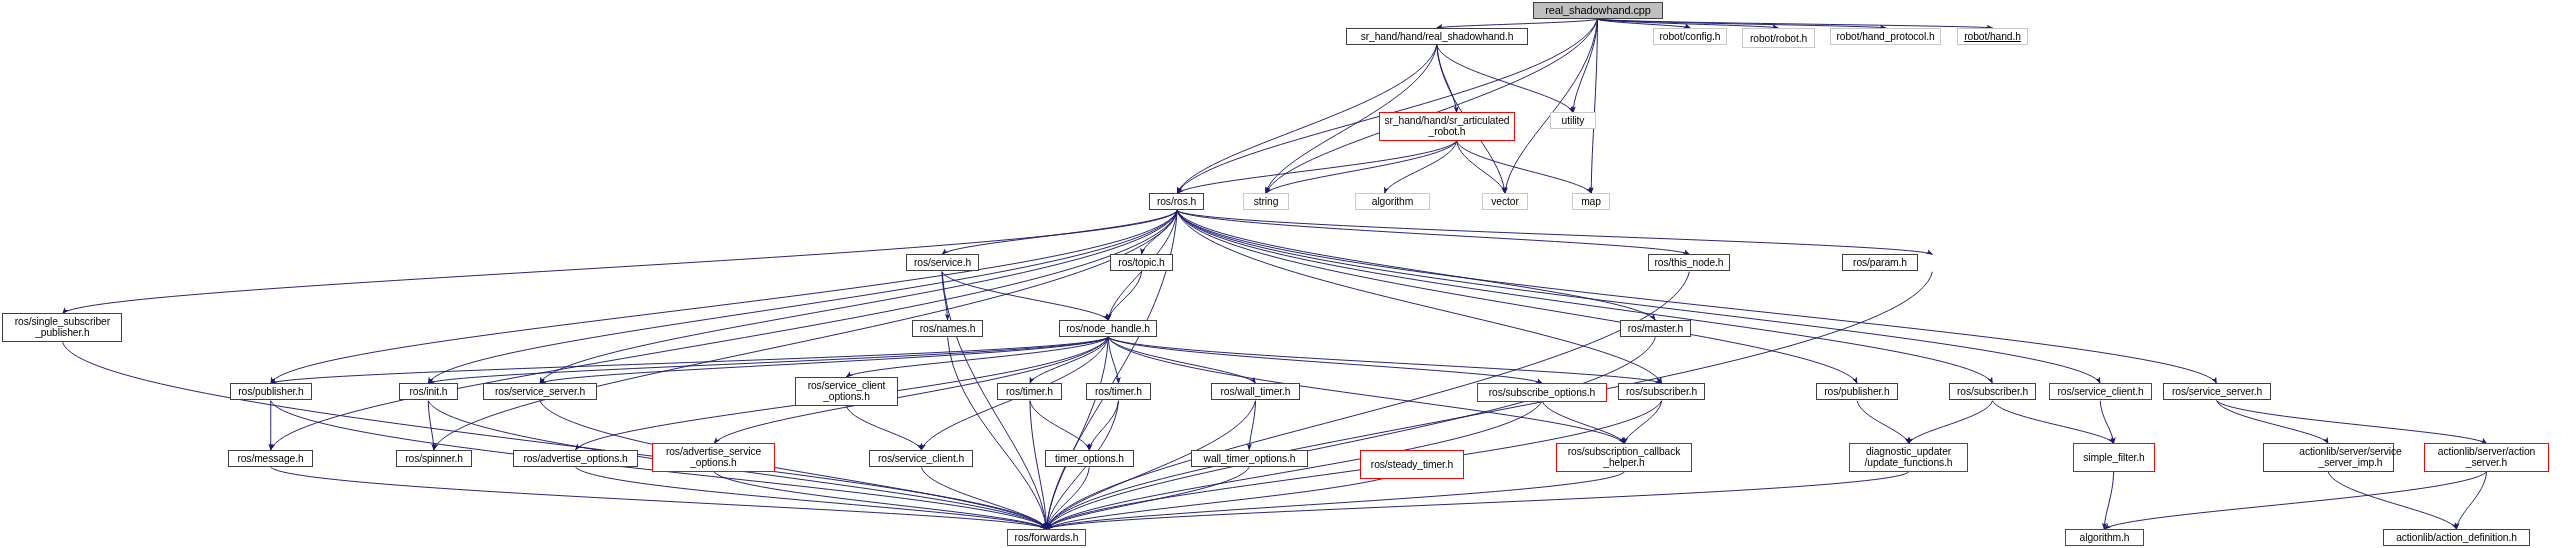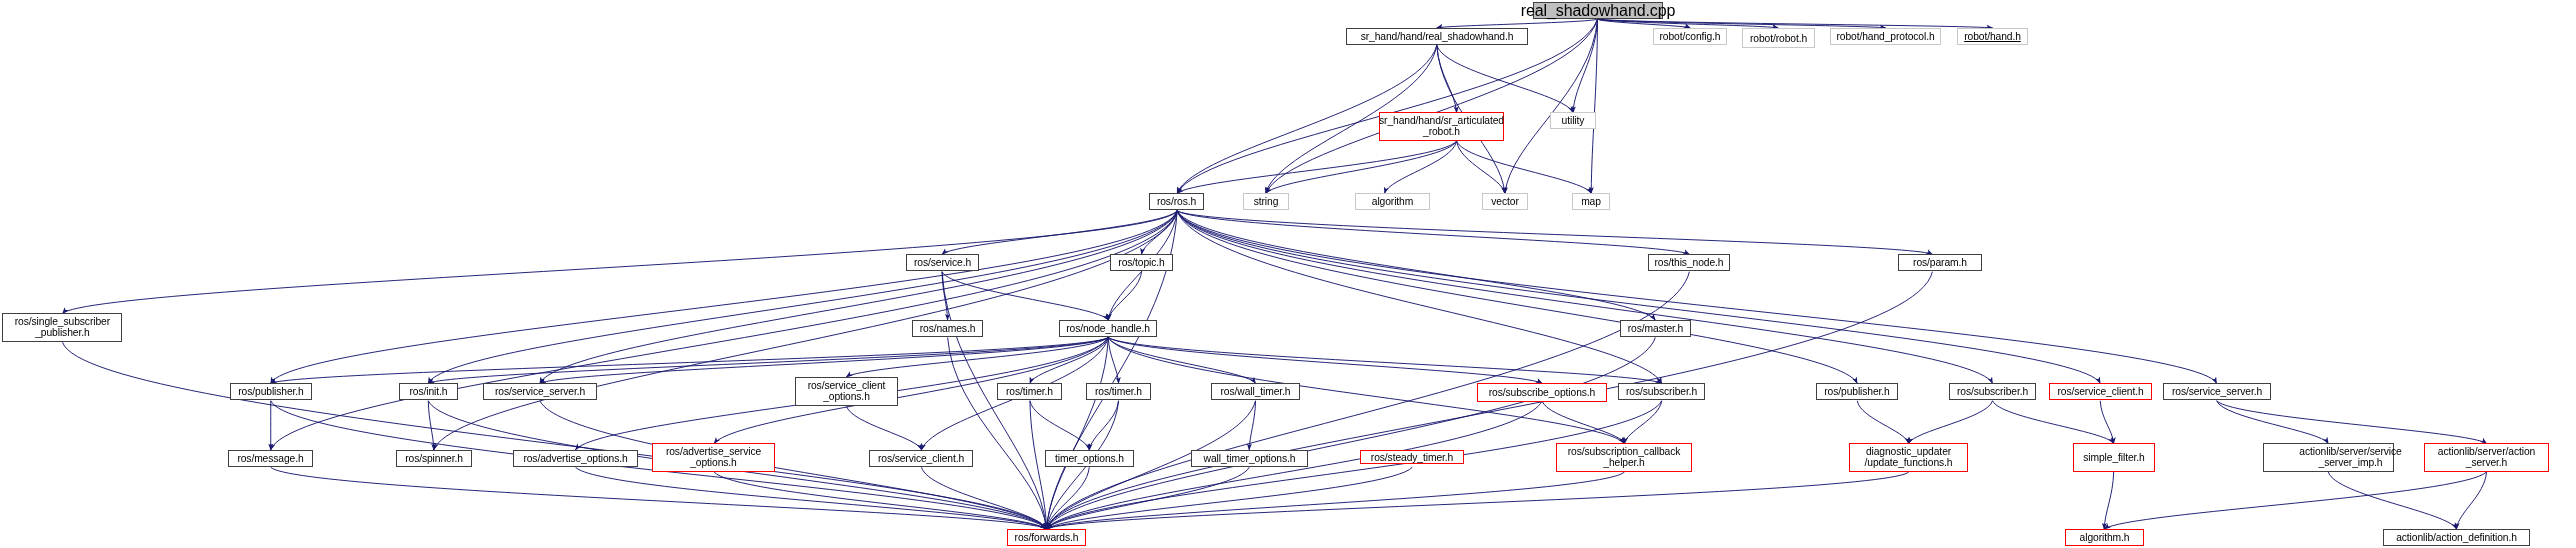--- a/index.html
+++ b/index.html
@@ -25,21 +25,21 @@
     white-space:pre-line;
     letter-spacing:-0.1px;
     z-index:5;
   }
   .node.black{border:0.8px solid #404040;}
   .node.red{border:0.8px solid #ff0000;}
   .node.grey{border:0.8px solid #c8c8c8;}
   .node.root{
     background:#bfbfbf;
     border:0.8px solid #404040;
-    font-size:16px;
+    font-size:11px;
   }
 </style>
 </head>
 <body>
 
 <div id="graph">
   <svg id="edges" xmlns="http://www.w3.org/2000/svg" viewBox="0 0 3254 693">
     <defs>
       <marker id="arrow" markerWidth="9" markerHeight="9" refX="8" refY="3.2" orient="auto" markerUnits="userSpaceOnUse">
         <path d="M0,0 L9,3.2 L0,6.4 L2.2,3.2 z" fill="#191970"></path>
@@ -144,32 +144,32 @@
         <path d="M3141,596 C3138.606,626.24 3105.394,646.4 3103,668" marker-end="url(#arrow)"></path>
       </g>
   </svg>
   <div id="nodes">
       <div class="node root" style="left: 1533px; top: 1.6px; width: 130px; height: 17.4px;">real_shadowhand.cpp</div>
       <div class="node black" style="left: 1346px; top: 28px; width: 182px; height: 17.4px;">sr_hand/hand/real_shadowhand.h</div>
       <div class="node grey" style="left: 1653px; top: 28px; width: 74px; height: 17.4px;">robot/config.h</div>
       <div class="node grey" style="left: 1742px; top: 28px; width: 73px; height: 20px;">robot/robot.h</div>
       <div class="node grey" style="left: 1830px; top: 28px; width: 111px; height: 17.4px;">robot/hand_protocol.h</div>
       <div class="node grey" style="left: 1957px; top: 28px; width: 71px; height: 17.4px; text-decoration: underline;">robot/hand.h</div>
-      <div class="node red" style="left: 1379px; top: 112px; width: 125px; height: 28.5px;">sr_hand/hand/sr_articulated
+      <div class="node red" style="left: 1379px; top: 112px; width: 136px; height: 28.5px;">sr_hand/hand/sr_articulated
 _robot.h</div>
       <div class="node grey" style="left: 1550px; top: 112px; width: 46px; height: 17.4px;">utility</div>
       <div class="node black" style="left: 1149px; top: 193px; width: 55px; height: 17.4px;">ros/ros.h</div>
       <div class="node grey" style="left: 1243px; top: 193px; width: 46px; height: 17px;">string</div>
       <div class="node grey" style="left: 1355px; top: 193px; width: 75px; height: 17.4px;">algorithm</div>
       <div class="node grey" style="left: 1482px; top: 193px; width: 46px; height: 17.4px;">vector</div>
       <div class="node grey" style="left: 1572px; top: 193px; width: 38px; height: 17.4px;">map</div>
       <div class="node black" style="left: 906px; top: 254px; width: 73px; height: 17.4px;">ros/service.h</div>
       <div class="node black" style="left: 1110px; top: 254px; width: 63px; height: 17.4px;">ros/topic.h</div>
       <div class="node black" style="left: 1648px; top: 254px; width: 82px; height: 17.4px;">ros/this_node.h</div>
-      <div class="node black" style="left: 1898px; top: 254px; width: 84px; height: 17.4px;">ros/param.h</div>
+      <div class="node black" style="left: 1842px; top: 254px; width: 76px; height: 17.4px;">ros/param.h</div>
       <div class="node black" style="left: 2.4px; top: 313px; width: 120px; height: 28.5px;">ros/single_subscriber
 _publisher.h</div>
       <div class="node black" style="left: 912px; top: 320px; width: 71px; height: 17.4px;">ros/names.h</div>
       <div class="node black" style="left: 1059px; top: 320px; width: 98px; height: 17.4px;">ros/node_handle.h</div>
       <div class="node black" style="left: 1620px; top: 320px; width: 71px; height: 17.4px;">ros/master.h</div>
       <div class="node black" style="left: 230px; top: 383px; width: 82px; height: 17.4px;">ros/publisher.h</div>
       <div class="node black" style="left: 399px; top: 383px; width: 59px; height: 17.4px;">ros/init.h</div>
       <div class="node black" style="left: 483px; top: 383px; width: 114px; height: 17.4px;">ros/service_server.h</div>
       <div class="node black" style="left: 795px; top: 377px; width: 103px; height: 28.5px;">ros/service_client
 _options.h</div>
@@ -183,21 +183,21 @@
       <div class="node red" style="left: 2049px; top: 383px; width: 103px; height: 17.4px;">ros/service_client.h</div>
       <div class="node black" style="left: 2163px; top: 383px; width: 108px; height: 17.4px;">ros/service_server.h</div>
       <div class="node black" style="left: 228px; top: 450px; width: 85px; height: 17.4px;">ros/message.h</div>
       <div class="node black" style="left: 396px; top: 450px; width: 76px; height: 17.4px;">ros/spinner.h</div>
       <div class="node black" style="left: 513px; top: 450px; width: 125px; height: 17.4px;">ros/advertise_options.h</div>
       <div class="node red" style="left: 652px; top: 443px; width: 123px; height: 28.5px;">ros/advertise_service
 _options.h</div>
       <div class="node black" style="left: 869px; top: 450px; width: 104px; height: 17.4px;">ros/service_client.h</div>
       <div class="node black" style="left: 1045px; top: 450px; width: 89px; height: 17.4px;">timer_options.h</div>
       <div class="node black" style="left: 1191px; top: 450px; width: 117px; height: 17.4px;">wall_timer_options.h</div>
-      <div class="node red" style="left: 1360px; top: 450px; width: 104px; height: 14px;">ros/steady_timer.h</div>
+      <div class="node red" style="left: 1360px; top: 450px; width: 104px; height: 29px;">ros/steady_timer.h</div>
       <div class="node red" style="left: 1556px; top: 443px; width: 136px; height: 28.5px;">ros/subscription_callback
 _helper.h</div>
       <div class="node red" style="left: 1849px; top: 443px; width: 119px; height: 28.5px;">diagnostic_updater
 /update_functions.h</div>
       <div class="node red" style="left: 2073px; top: 443px; width: 82px; height: 28.5px;">simple_filter.h</div>
       <div class="node black" style="left: 2263px; top: 443px; width: 131px; height: 28.5px; padding-left: 44px;">actionlib/server/service
 _server_imp.h</div>
       <div class="node red" style="left: 2424px; top: 443px; width: 125px; height: 28.5px;">actionlib/server/action
 _server.h</div>
       <div class="node red" style="left: 1007px; top: 529px; width: 79px; height: 17.4px;">ros/forwards.h</div>

